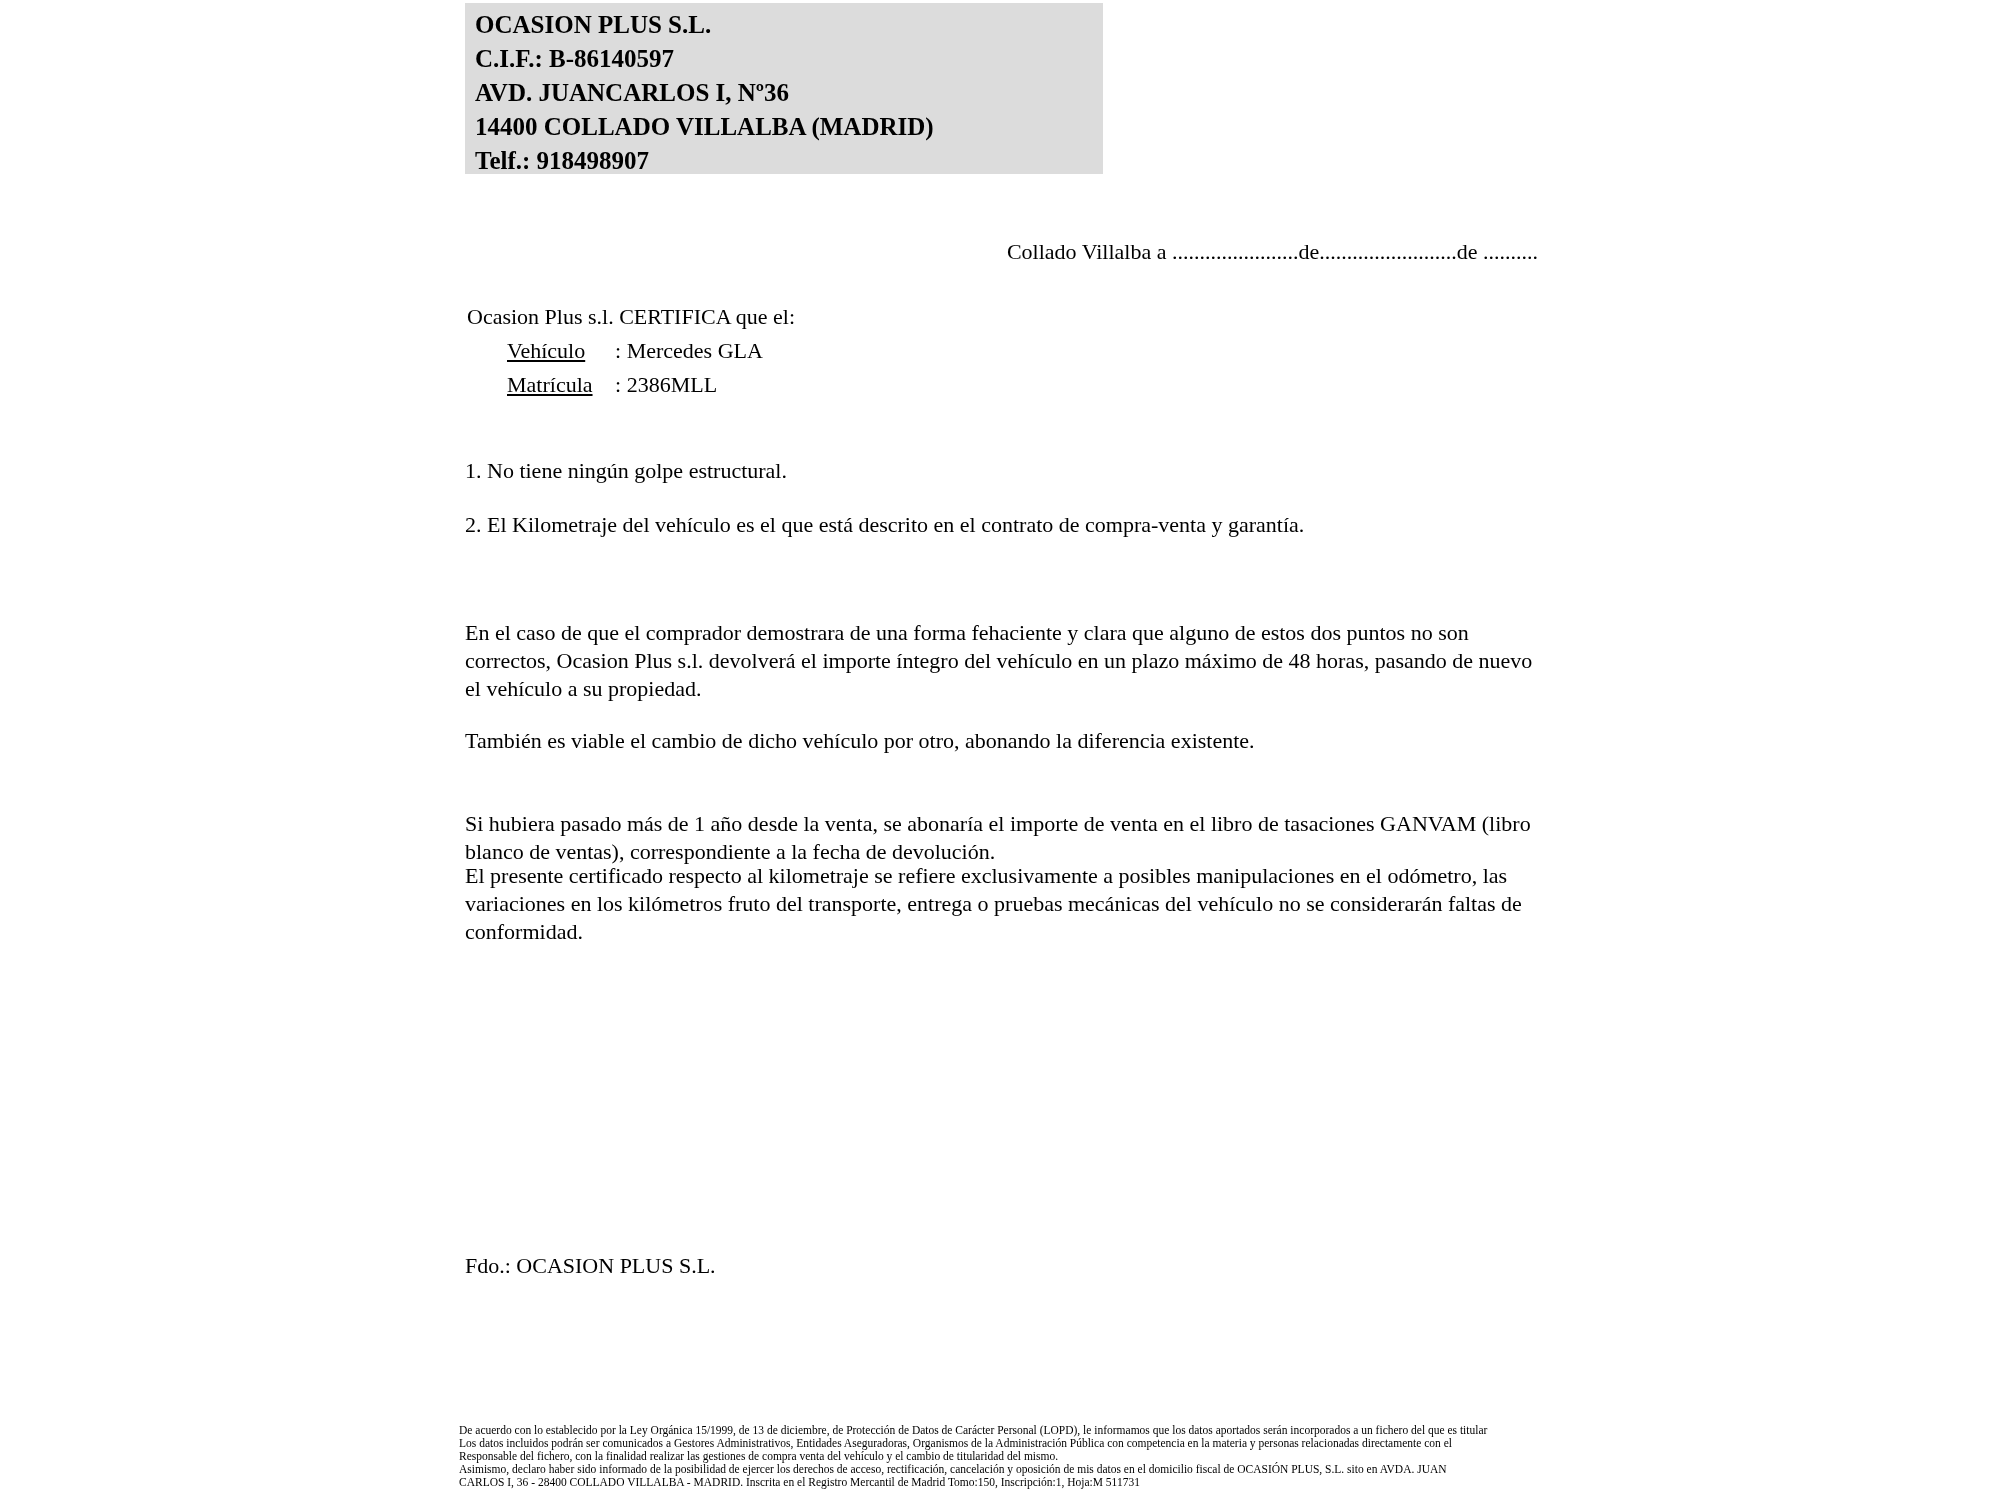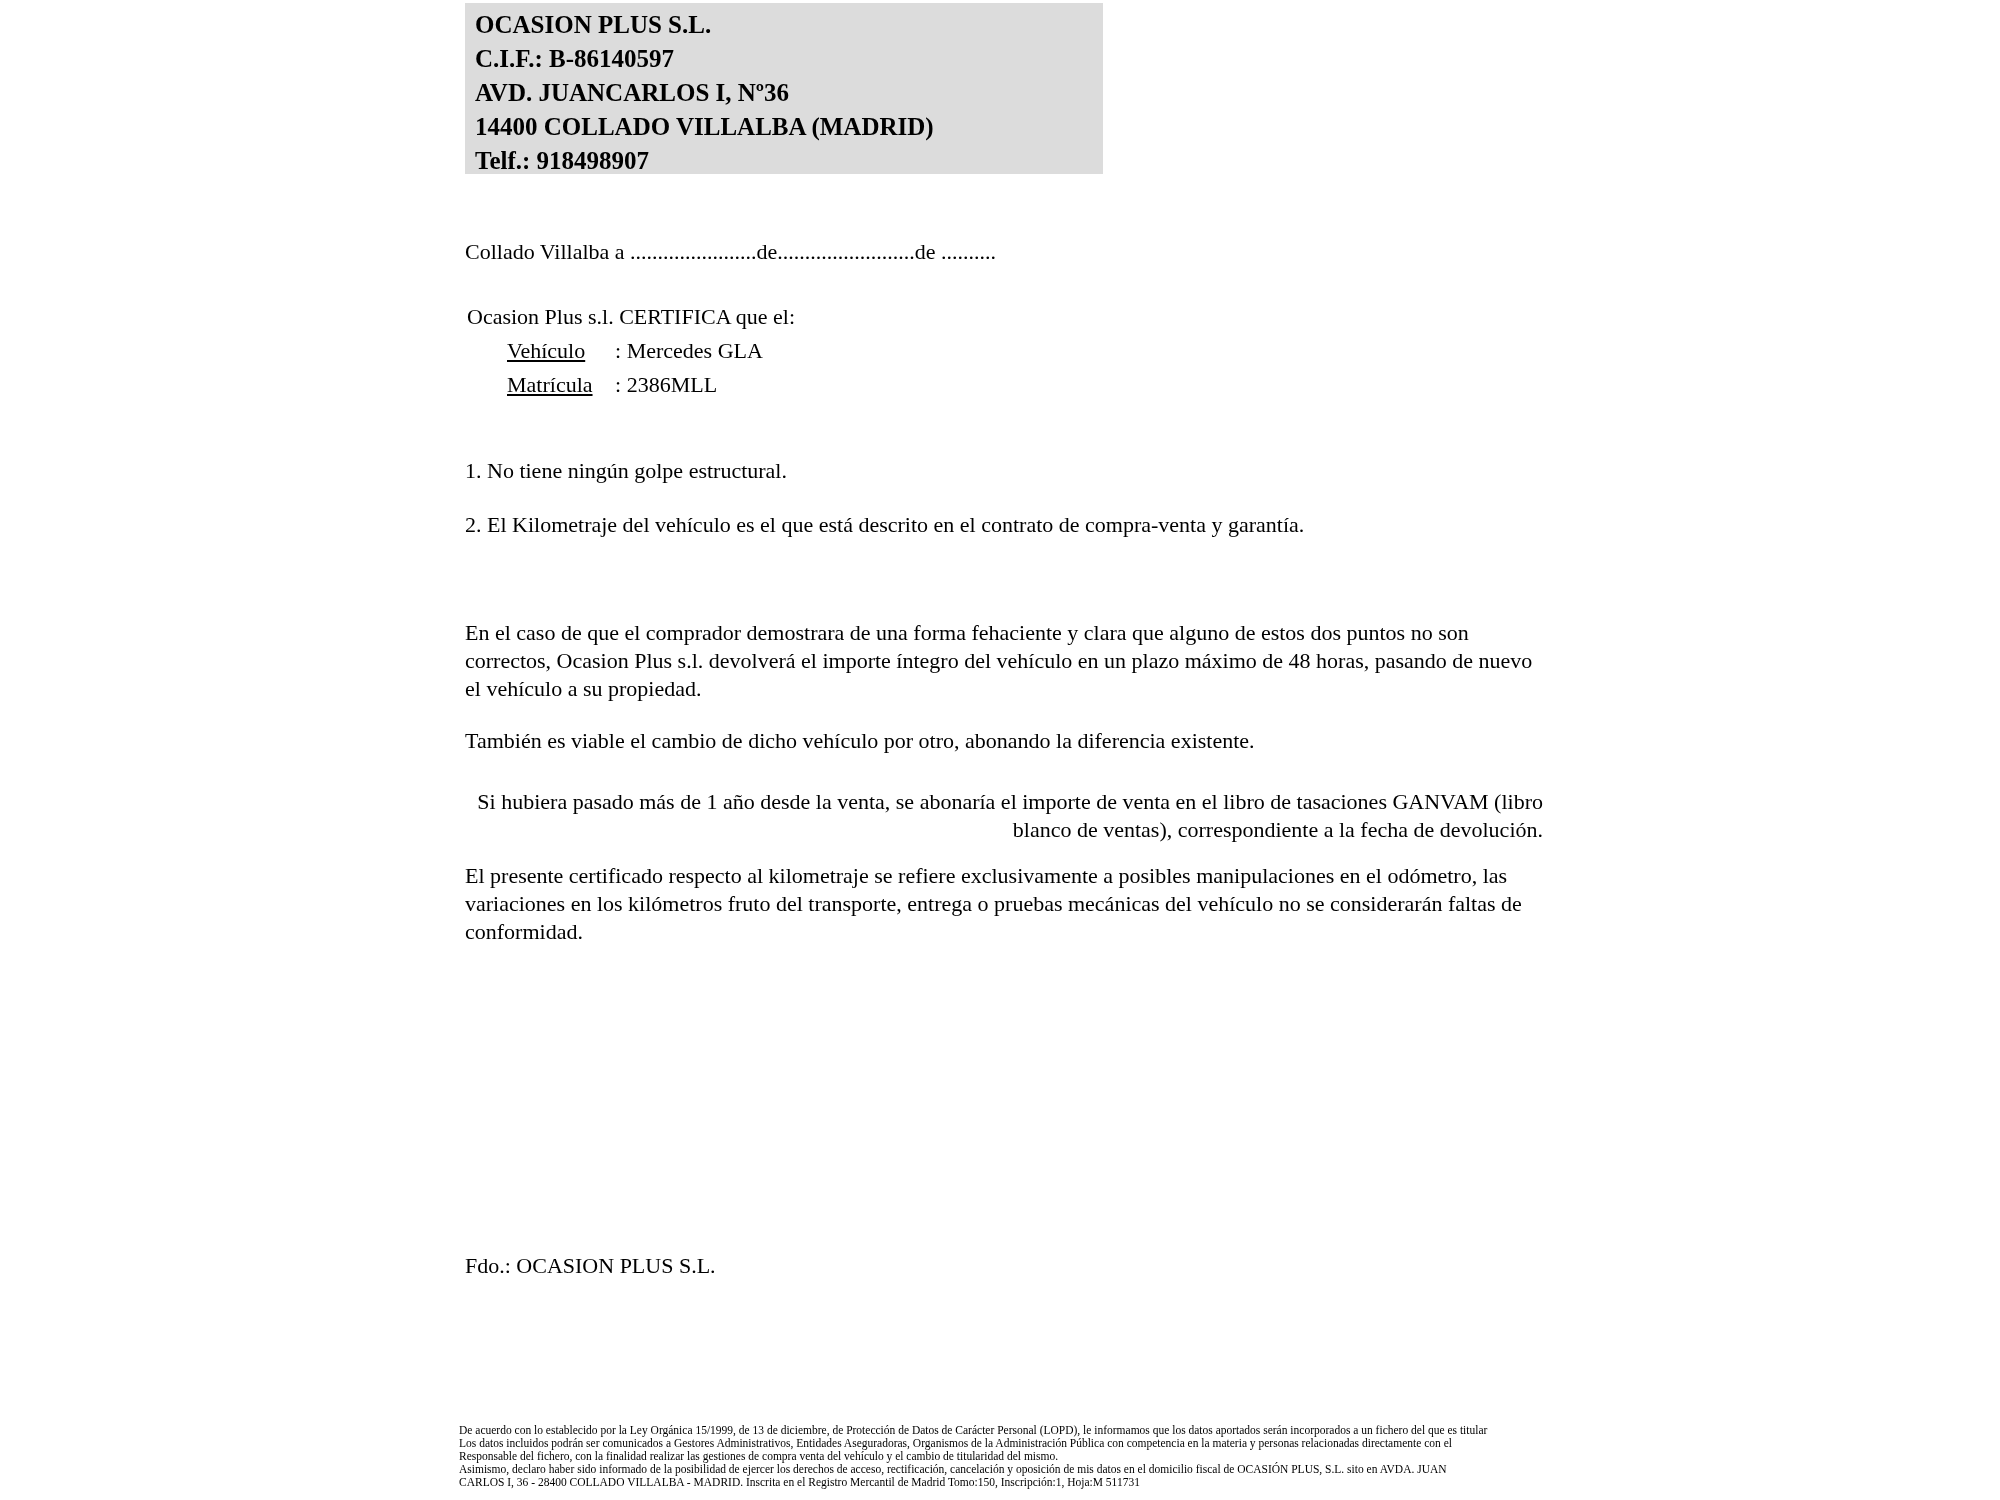--- a/index.html
+++ b/index.html
@@ -27,20 +27,21 @@
     line-height: 34px;
     white-space: nowrap;
   }
   .date-line {
     position: absolute;
     left: 465px;
     top: 238px;
     width: 1073px;
     font-size: 22px;
     line-height: 28px;
+    text-align: right;
     white-space: nowrap;
   }
   .certifica-block {
     position: absolute;
     left: 467px;
     top: 300px;
     width: 1073px;
     font-size: 22px;
     line-height: 34px;
   }
@@ -54,21 +55,21 @@
     position: absolute;
     left: 465px;
     width: 1078px;
     font-size: 22px;
     line-height: 28px;
   }
   .pt-1 { top: 457px; }
   .pt-2 { top: 511px; }
   .para-1 { top: 619px; }
   .para-2 { top: 727px; }
-  .para-3 { top: 788px; text-align: right; }
+  .para-3 { top: 810px; }
   .para-4 { top: 862px; }
   .signature-line {
     position: absolute;
     left: 465px;
     top: 1252px;
     font-size: 22px;
     line-height: 28px;
     white-space: nowrap;
   }
   .legal-footer {

